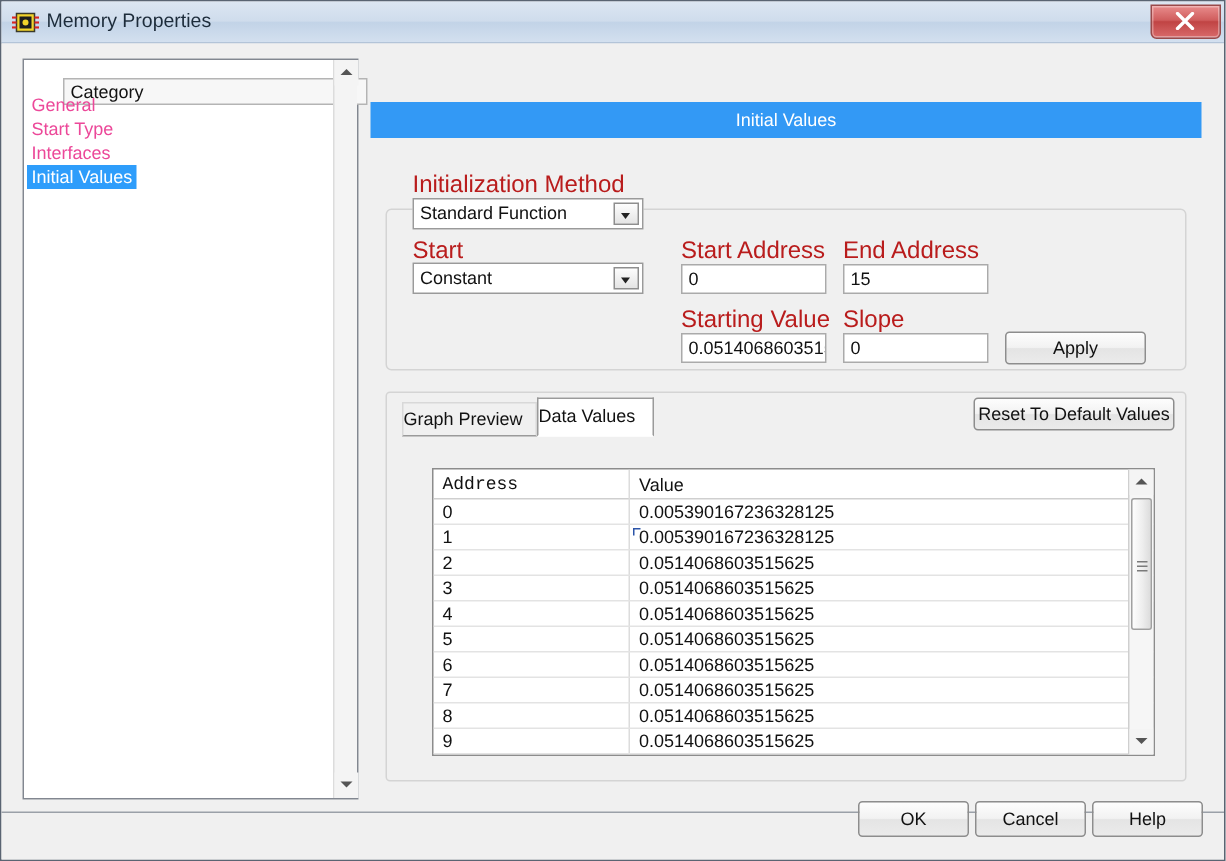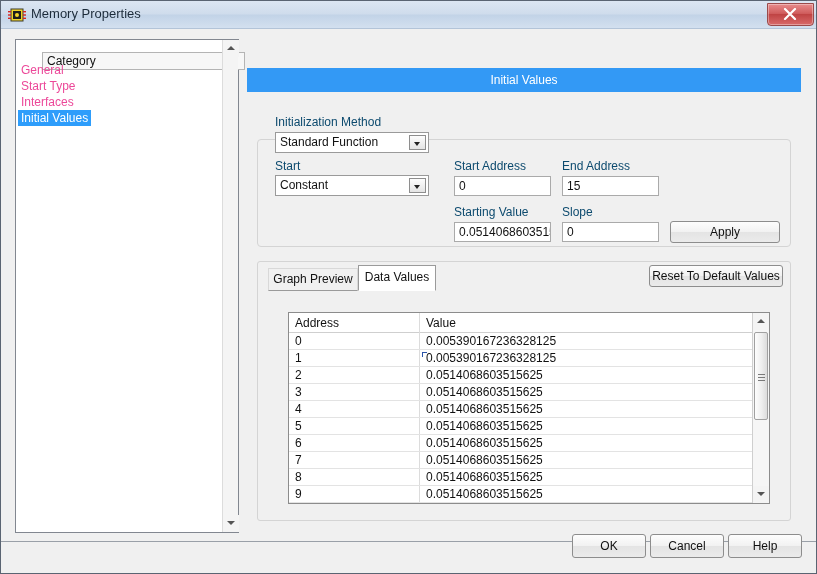--- a/index.html
+++ b/index.html
@@ -158,22 +158,22 @@
     width: 534px;
     height: 108px;
     box-sizing: border-box;
     border: 1px solid #d4d4d4;
     border-radius: 4px;
     background: transparent;
   }
 
   .fld-label {
     position: absolute;
-    font-size: 12px;
-    color: #0c4a6e;
+    font-size: 16px;
+    color: #b91c1c;
     white-space: nowrap;
   }
   .txtbox {
     position: absolute;
     box-sizing: border-box;
     border: 1px solid #aaaaaa;
     background: #ffffff;
     font-size: 12px;
     font-family: "Liberation Sans", sans-serif;
     color: #111;
@@ -241,21 +241,21 @@
     border-radius: 3px;
     background: #f0f0f0;
   }
   .tab {
     position: absolute;
     top: 6px;
     height: 23px;
     box-sizing: border-box;
     font-size: 12px;
     color: #111;
-    text-align: center;
+    text-align: left;
     line-height: 21px;
     cursor: pointer;
     white-space: nowrap;
   }
   .tab.inactive {
     background: #f0f0f0;
     border: 1px solid #d8d8d8;
     border-bottom: 1px solid #9a9a9a;
   }
   .tab.active {
@@ -437,31 +437,31 @@
 
     <div class="fld-label" style="left:561px; top:130px;">End Address</div>
     <div class="txtbox" style="left:561px; top:147px; width:97px;">15</div>
 
     <div class="fld-label" style="left:453px; top:176px;">Starting Value</div>
     <div class="txtbox" style="left:453px; top:193px; width:97px;">0.0514068603515</div>
 
     <div class="fld-label" style="left:561px; top:176px;">Slope</div>
     <div class="txtbox" style="left:561px; top:193px; width:97px;">0</div>
 
-    <div class="btn" style="left:669px; top:192px; width:110px; height:22px; line-height:20px;">Apply</div>
+    <div class="btn" style="left:669px; top:192px; width:94px; height:22px; line-height:20px;">Apply</div>
 
     <div class="lowerpanel">
       <div class="tab inactive" style="left:10px; width:90px;">Graph Preview</div>
       <div class="tab active" style="left:100px; width:78px;">Data Values</div>
 
       <div class="btn" style="left:391px; top:3px; width:134px; height:22px; line-height:20px;">Reset To Default Values</div>
 
       <div class="grid">
         <div class="grid-head">
-          <span class="gh" style="left:6px;">Address</span>
+          <span class="gh" style="left:6px;font-family:Liberation Mono, monospace;">Address</span>
           <span class="gh" style="left:137px;text-align:right;">Value</span>
         </div>
         <div class="col-sep"></div>
         <div class="grid-body">
           <div class="grow">
             <span class="gcell-addr">0</span>
             <span class="gcell-val">0.005390167236328125</span>
           </div>
           <div class="grow">
             <span class="caret-artifact"></span>

